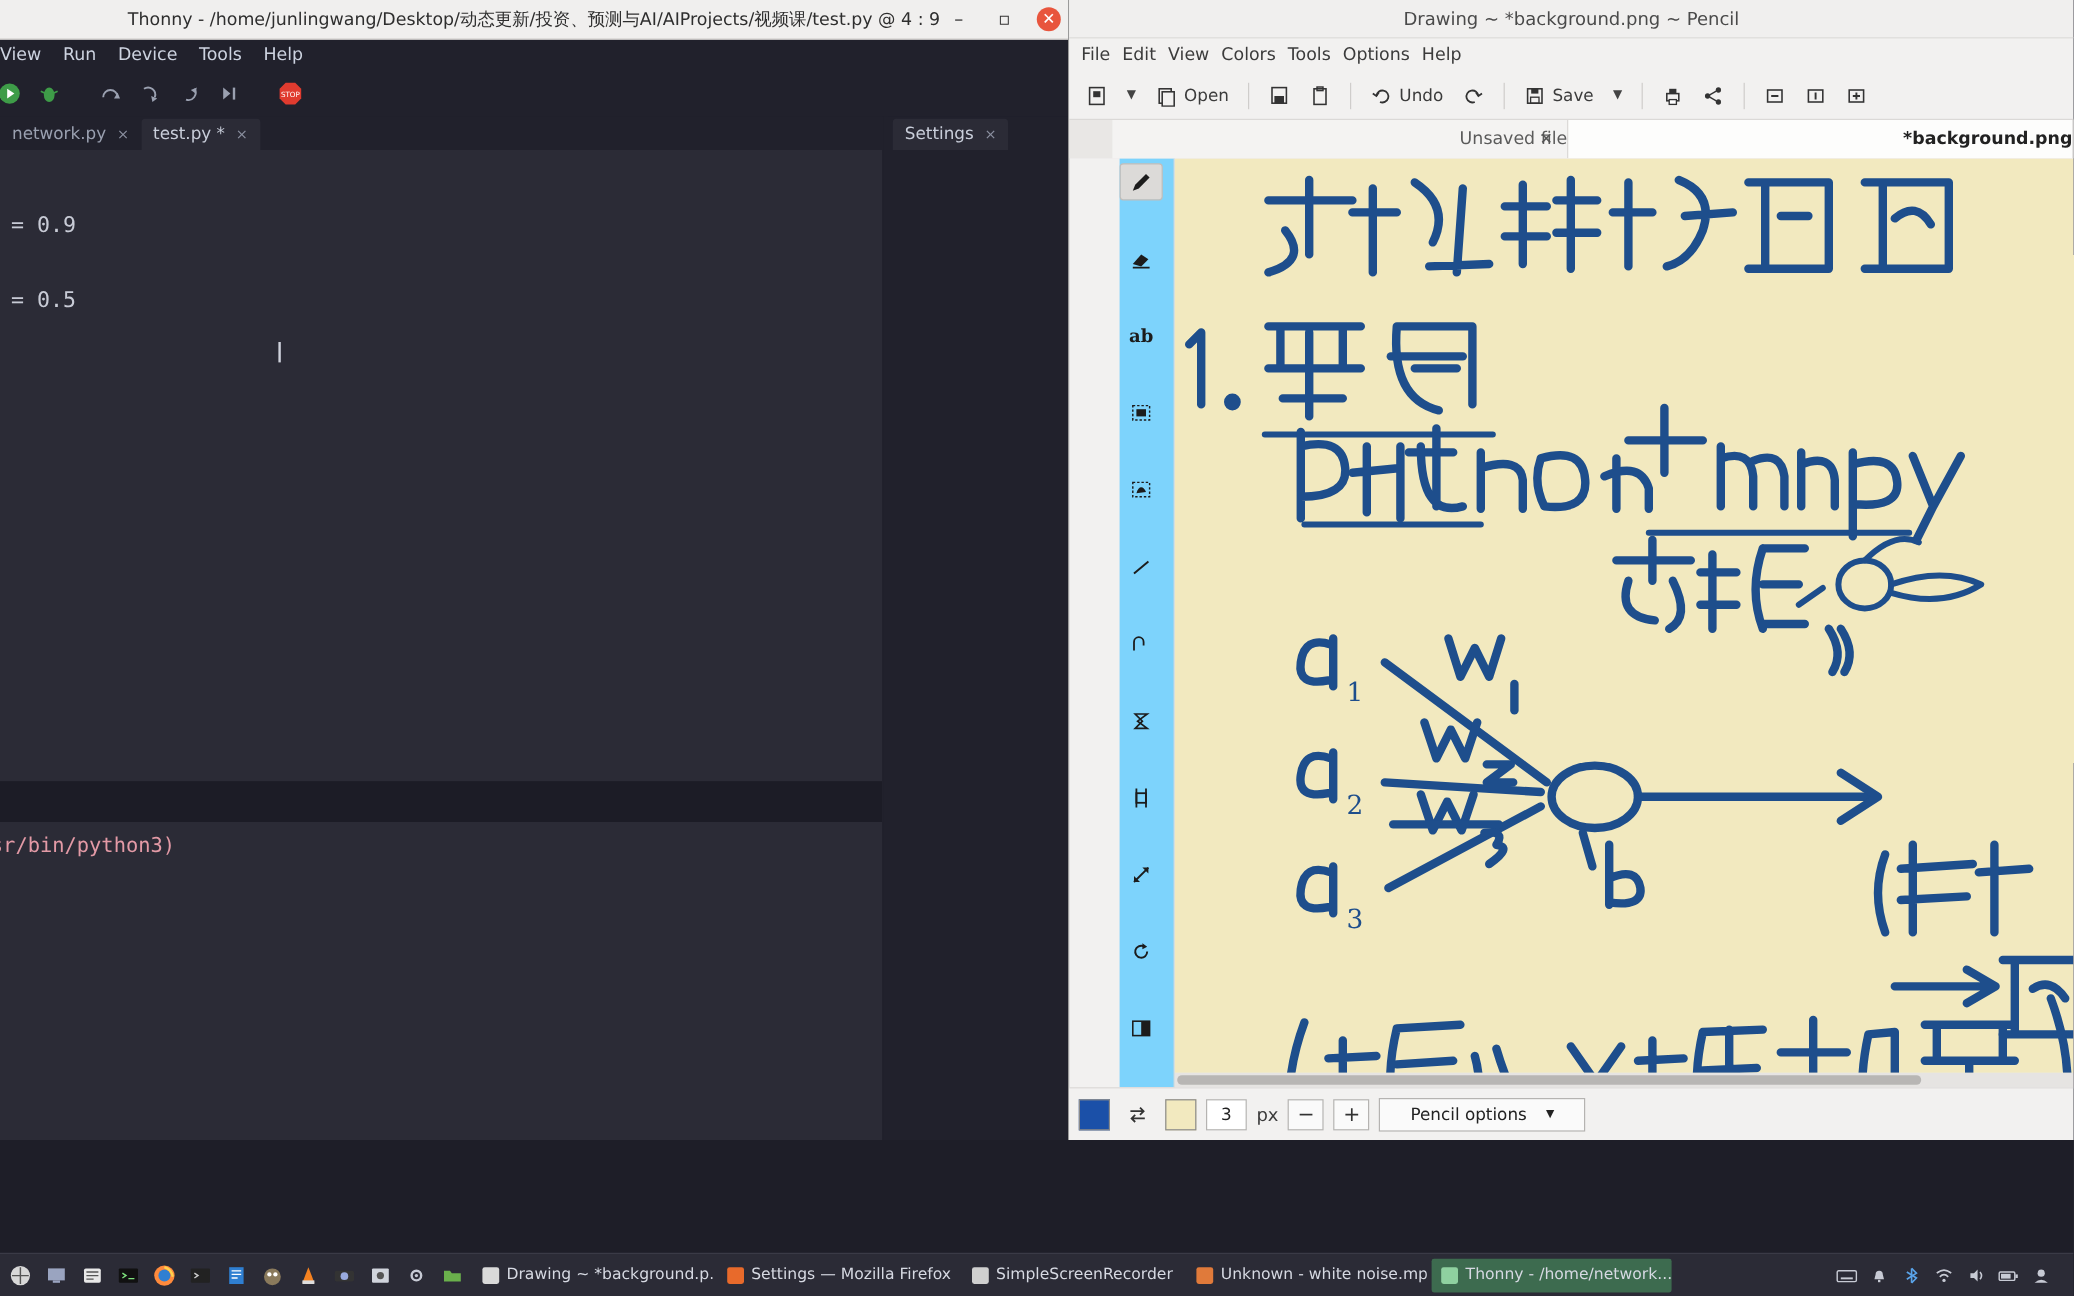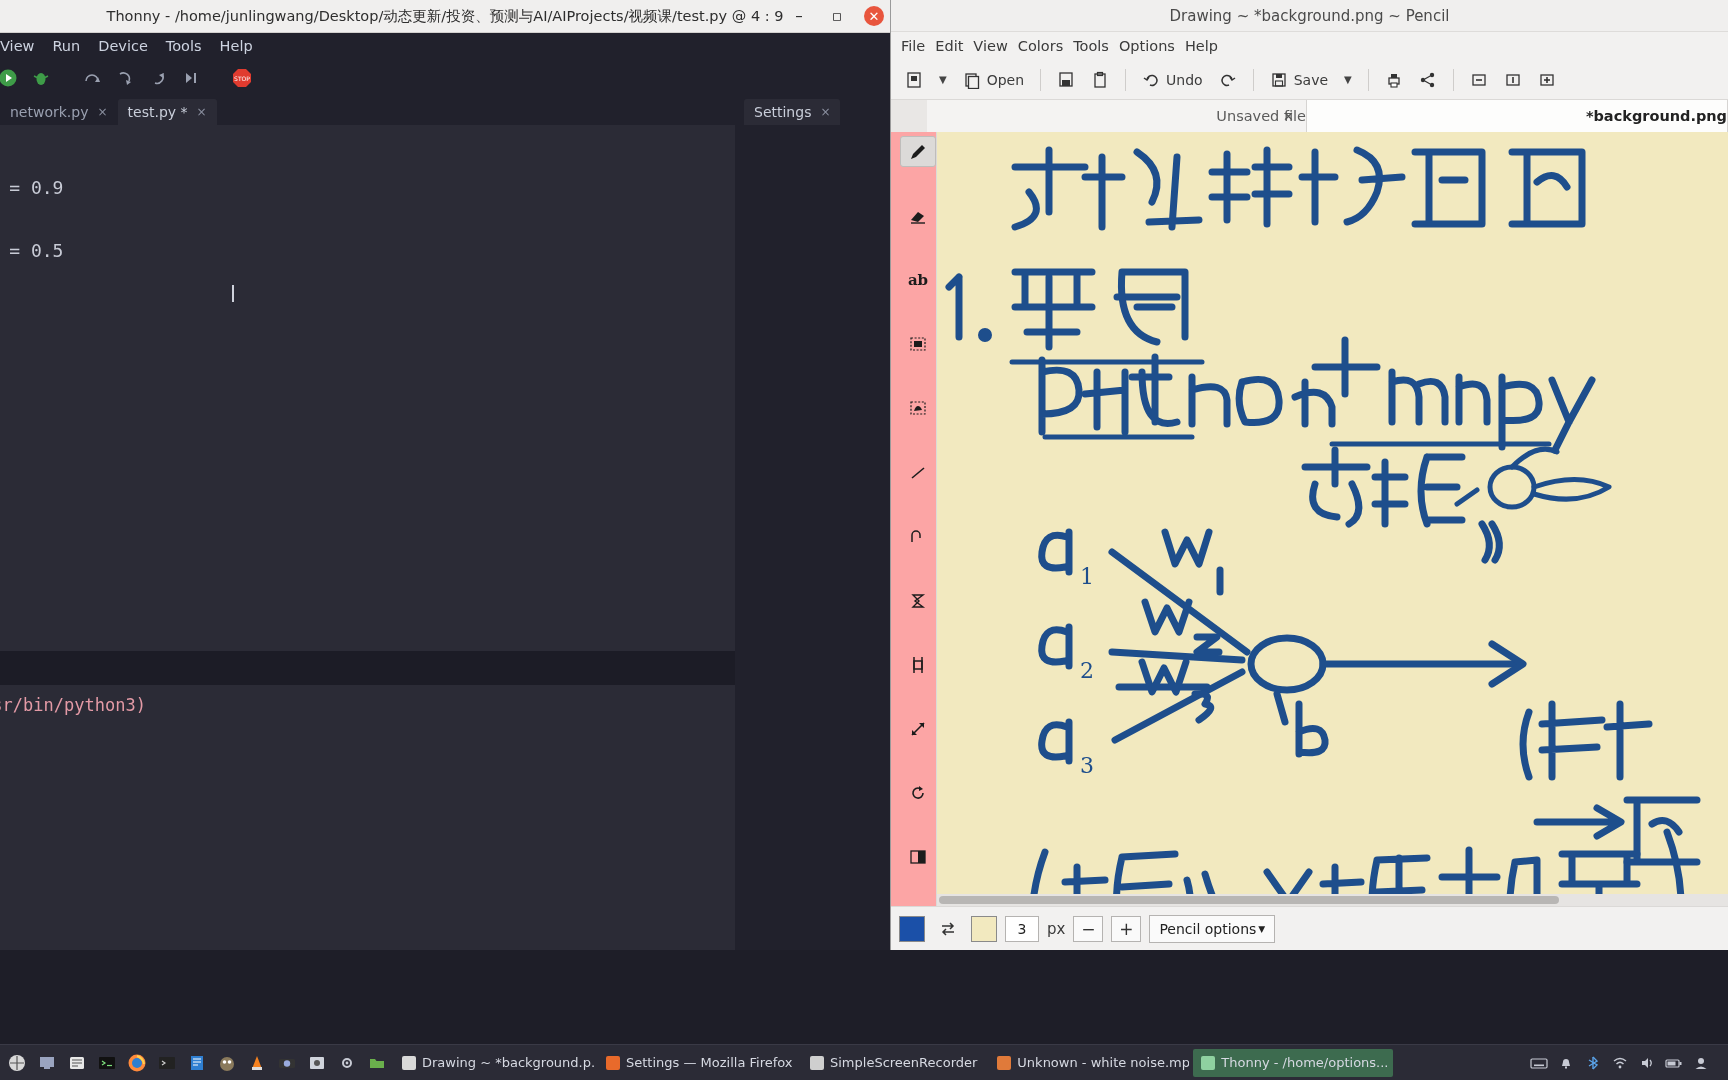--- a/index.html
+++ b/index.html
@@ -108,22 +108,22 @@
 
   #pencil-tabs { height:32px; background:#e9e7e5; display:flex; align-items:stretch; flex:0 0 auto;
                  padding-left:36px; }
   .ptab { display:flex; align-items:center; justify-content:flex-end; position:relative;
           font-size:14.5px; color:#5b5b5b; cursor:pointer; background:#f4f3f2;
           border-right:1px solid #d6d4d2; }
   .ptab.active { background:#fdfdfc; color:#222; font-weight:bold; }
   .ptab .pclose { position:absolute; right:12px; font-size:13px; color:#555; }
 
   #pencil-main { flex:1 1 auto; display:flex; min-height:0; }
-  #pencil-tools { width:46px; background:#fca5a5; display:flex; flex-direction:column;
-                  align-items:flex-end; padding-top:4px; flex:0 0 auto; border-right:1px solid #dcdad8;}
+  #pencil-tools { width:46px; background:#7dd3fc; display:flex; flex-direction:column;
+                  align-items:flex-start; padding-top:4px; flex:0 0 auto; border-right:1px solid #dcdad8;margin-left:42px;}
   .tool { width:36px; height:34px; display:flex; align-items:center; justify-content:center;
           cursor:pointer; margin-bottom:33px; border-radius:3px; }
   .tool.active { background:#dcdad8; border:1px solid #bfbdbb; }
 
   #canvas-wrap { flex:1 1 auto; position:relative; overflow:hidden; background:#f0efee;
                  display:flex; flex-direction:column; min-width:0; }
   #canvas { flex:1 1 auto; background:#f2e9bf; position:relative; overflow:hidden; }
   #canvas svg { position:absolute; left:0; top:0; }
   #hscroll { height:12px; background:#e6e4e2; flex:0 0 auto; position:relative; }
   #hscroll .thumb { position:absolute; left:2px; top:2px; height:8px; width:620px;
@@ -131,21 +131,21 @@
 
   #pencil-bottom { height:44px; background:#f2f1f0; display:flex; align-items:center;
                    padding:0 8px; gap:8px; flex:0 0 auto; border-top:1px solid #dbd9d7; }
   .swatch { width:26px; height:26px; border:1px solid #8a8a8a; cursor:pointer; }
   .sizebox { width:34px; height:26px; border:1px solid #b5b3b1; background:#fff;
              display:flex; align-items:center; justify-content:center; font-size:14px; color:#222; }
   .pxlabel { font-size:15px; color:#3b3b3b; }
   .stepper { width:30px; height:26px; border:1px solid #b5b3b1; background:#fafafa;
              display:flex; align-items:center; justify-content:center; font-size:17px; color:#333; cursor:pointer; }
   .optbtn { height:28px; border:1px solid #b5b3b1; background:#fafafa; display:flex; align-items:center;
-            gap:2px; padding:0 9px; font-size:14px; color:#222; cursor:pointer; }
+            gap:16px; padding:0 25px; font-size:14px; color:#222; cursor:pointer; }
 
   
   #taskbar {
     position:absolute; left:0; bottom:0; width:1728px; height:36px;
     background:#2b2b36; display:flex; align-items:center; gap:4px; padding:0 4px;
     border-top:1px solid #3a3a46;
   }
   .tb-icon { width:26px; height:26px; display:flex; align-items:center; justify-content:center;
              cursor:pointer; border-radius:3px; font-size:14px; }
   .task-btn { display:flex; align-items:center; gap:6px; height:28px; padding:0 8px;
@@ -674,21 +674,21 @@
   <div class="task-btn">
     <span class="sq" style="background:#cfcfcf;"></span>
     <span>SimpleScreenRecorder</span>
   </div>
   <div class="task-btn">
     <span class="sq" style="background:#e07a3a;"></span>
     <span>Unknown - white noise.mp3</span>
   </div>
   <div class="task-btn active">
     <span class="sq" style="background:#8fd1a0;"></span>
-    <span>Thonny - /home/options...</span>
+    <span>Thonny - /home/network...</span>
   </div>
 
   <div class="tray">
     <div class="ti">
       <svg width="18" height="18" viewBox="0 0 18 18">
           <rect x="1" y="5" width="16" height="9" rx="1.2" fill="none" stroke="#c7cad4" stroke-width="1.2"></rect>
           <rect x="4" y="10.5" width="10" height="1.6" fill="#c7cad4"></rect>
         </svg>
     </div>
     <div class="ti">

